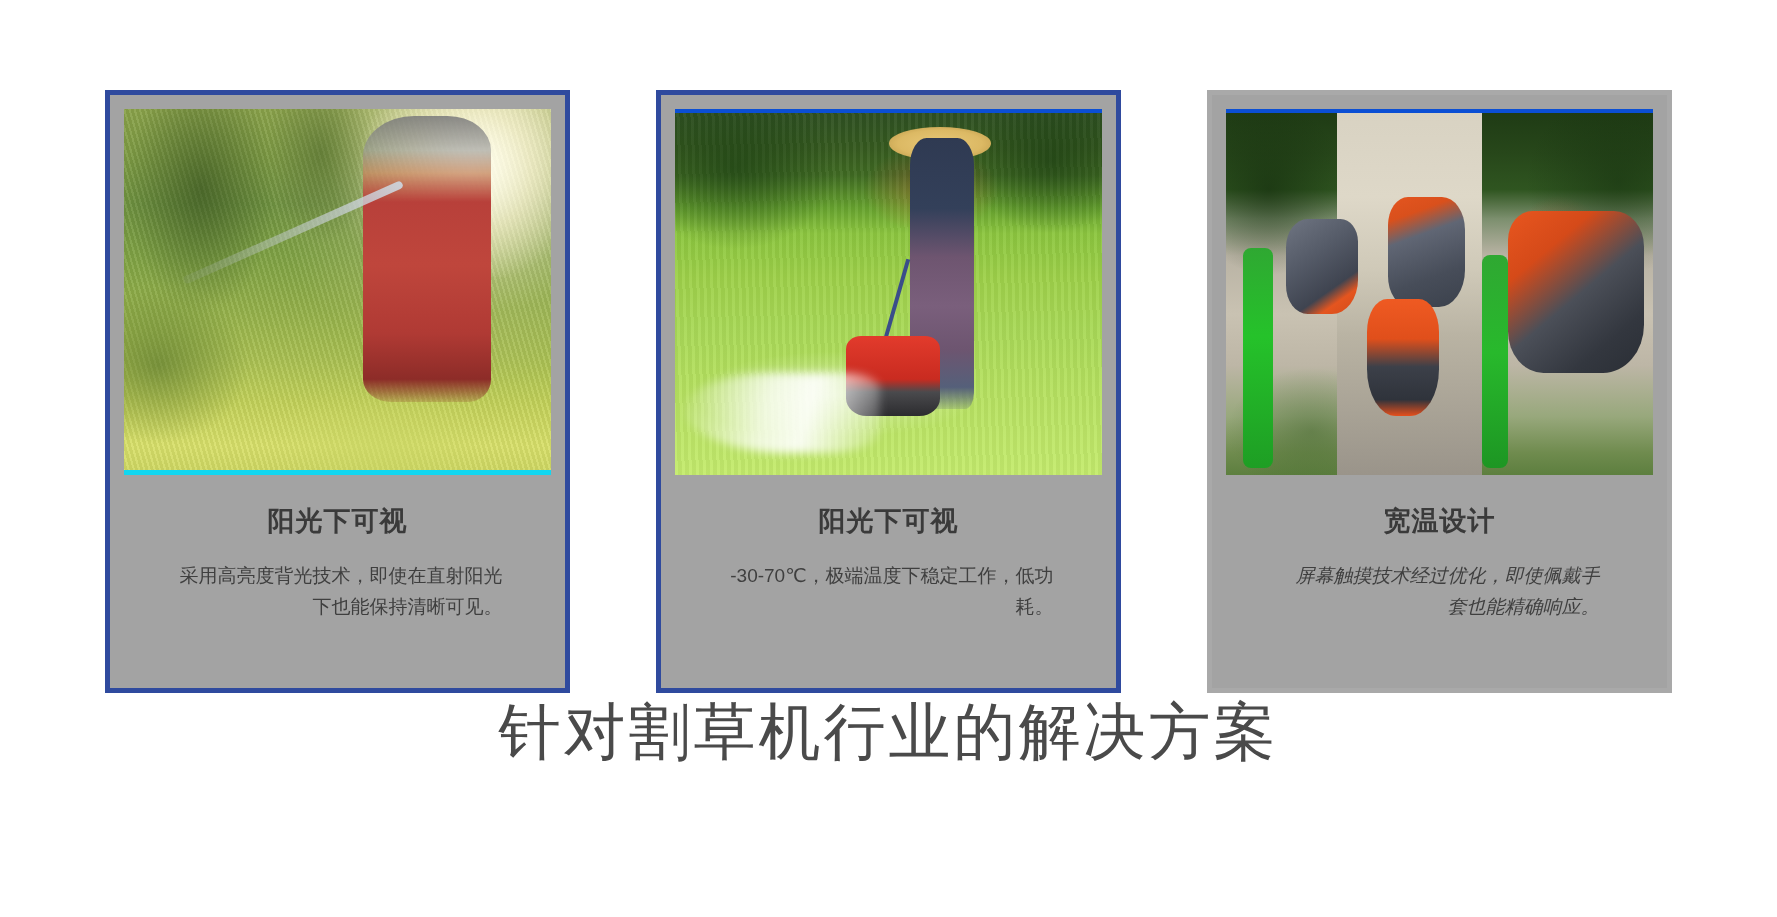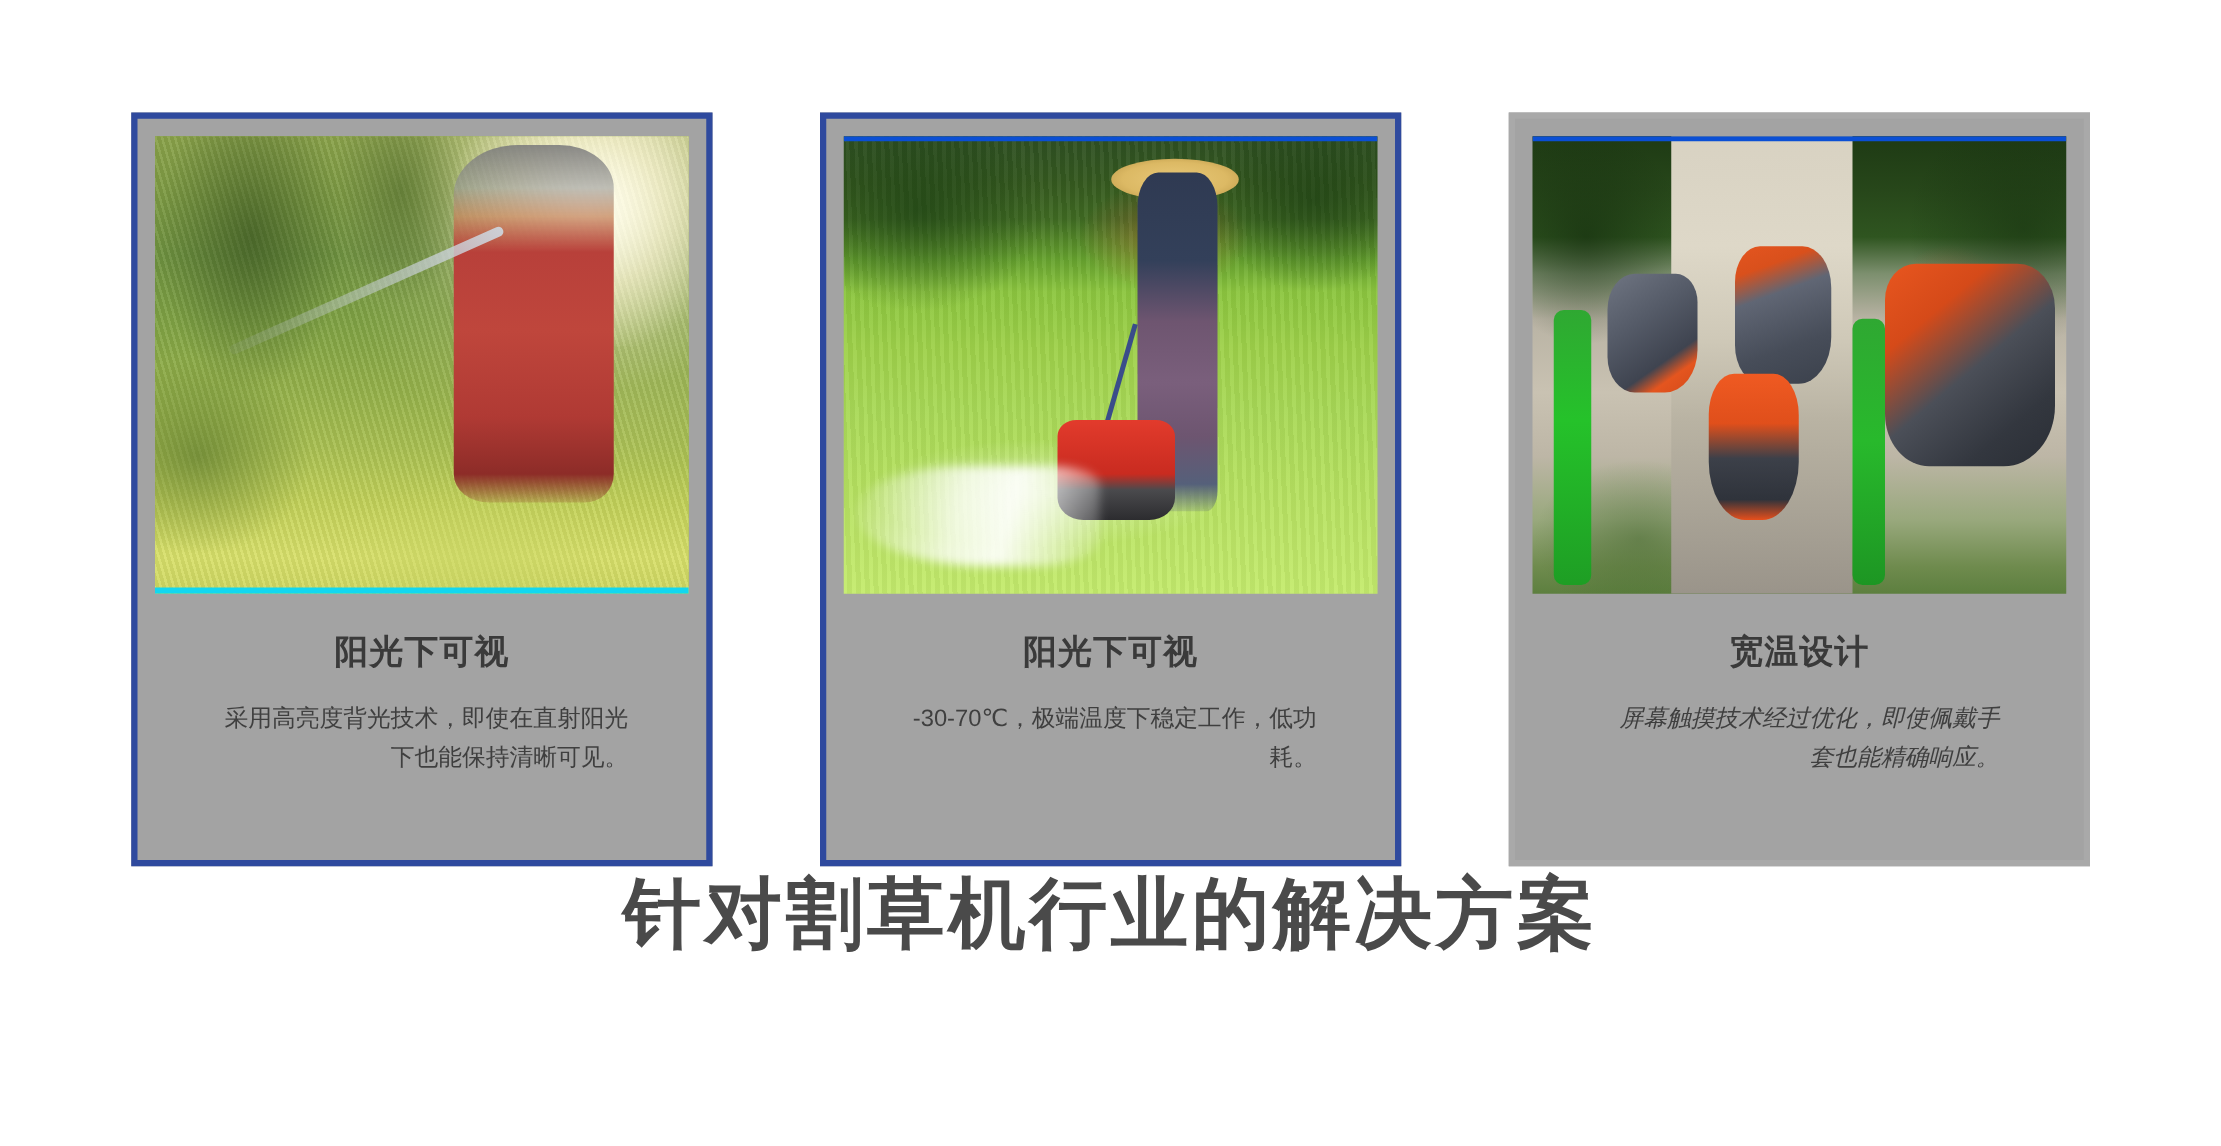--- a/index.html
+++ b/index.html
@@ -318,21 +318,21 @@
   }
   .card.gray .card-text { max-width: 320px; font-style: italic; }
 
   .headline {
     position: absolute;
     left: 0;
     right: 0;
     top: 690px;
     text-align: center;
     font-size: 62px;
-    font-weight: bold;
+    font-weight: normal;
     color: #4a4a4a;
     letter-spacing: 3px;
     line-height: 1.35;
   }
 </style>
 </head>
 <body>
 
 <div class="page">
 

